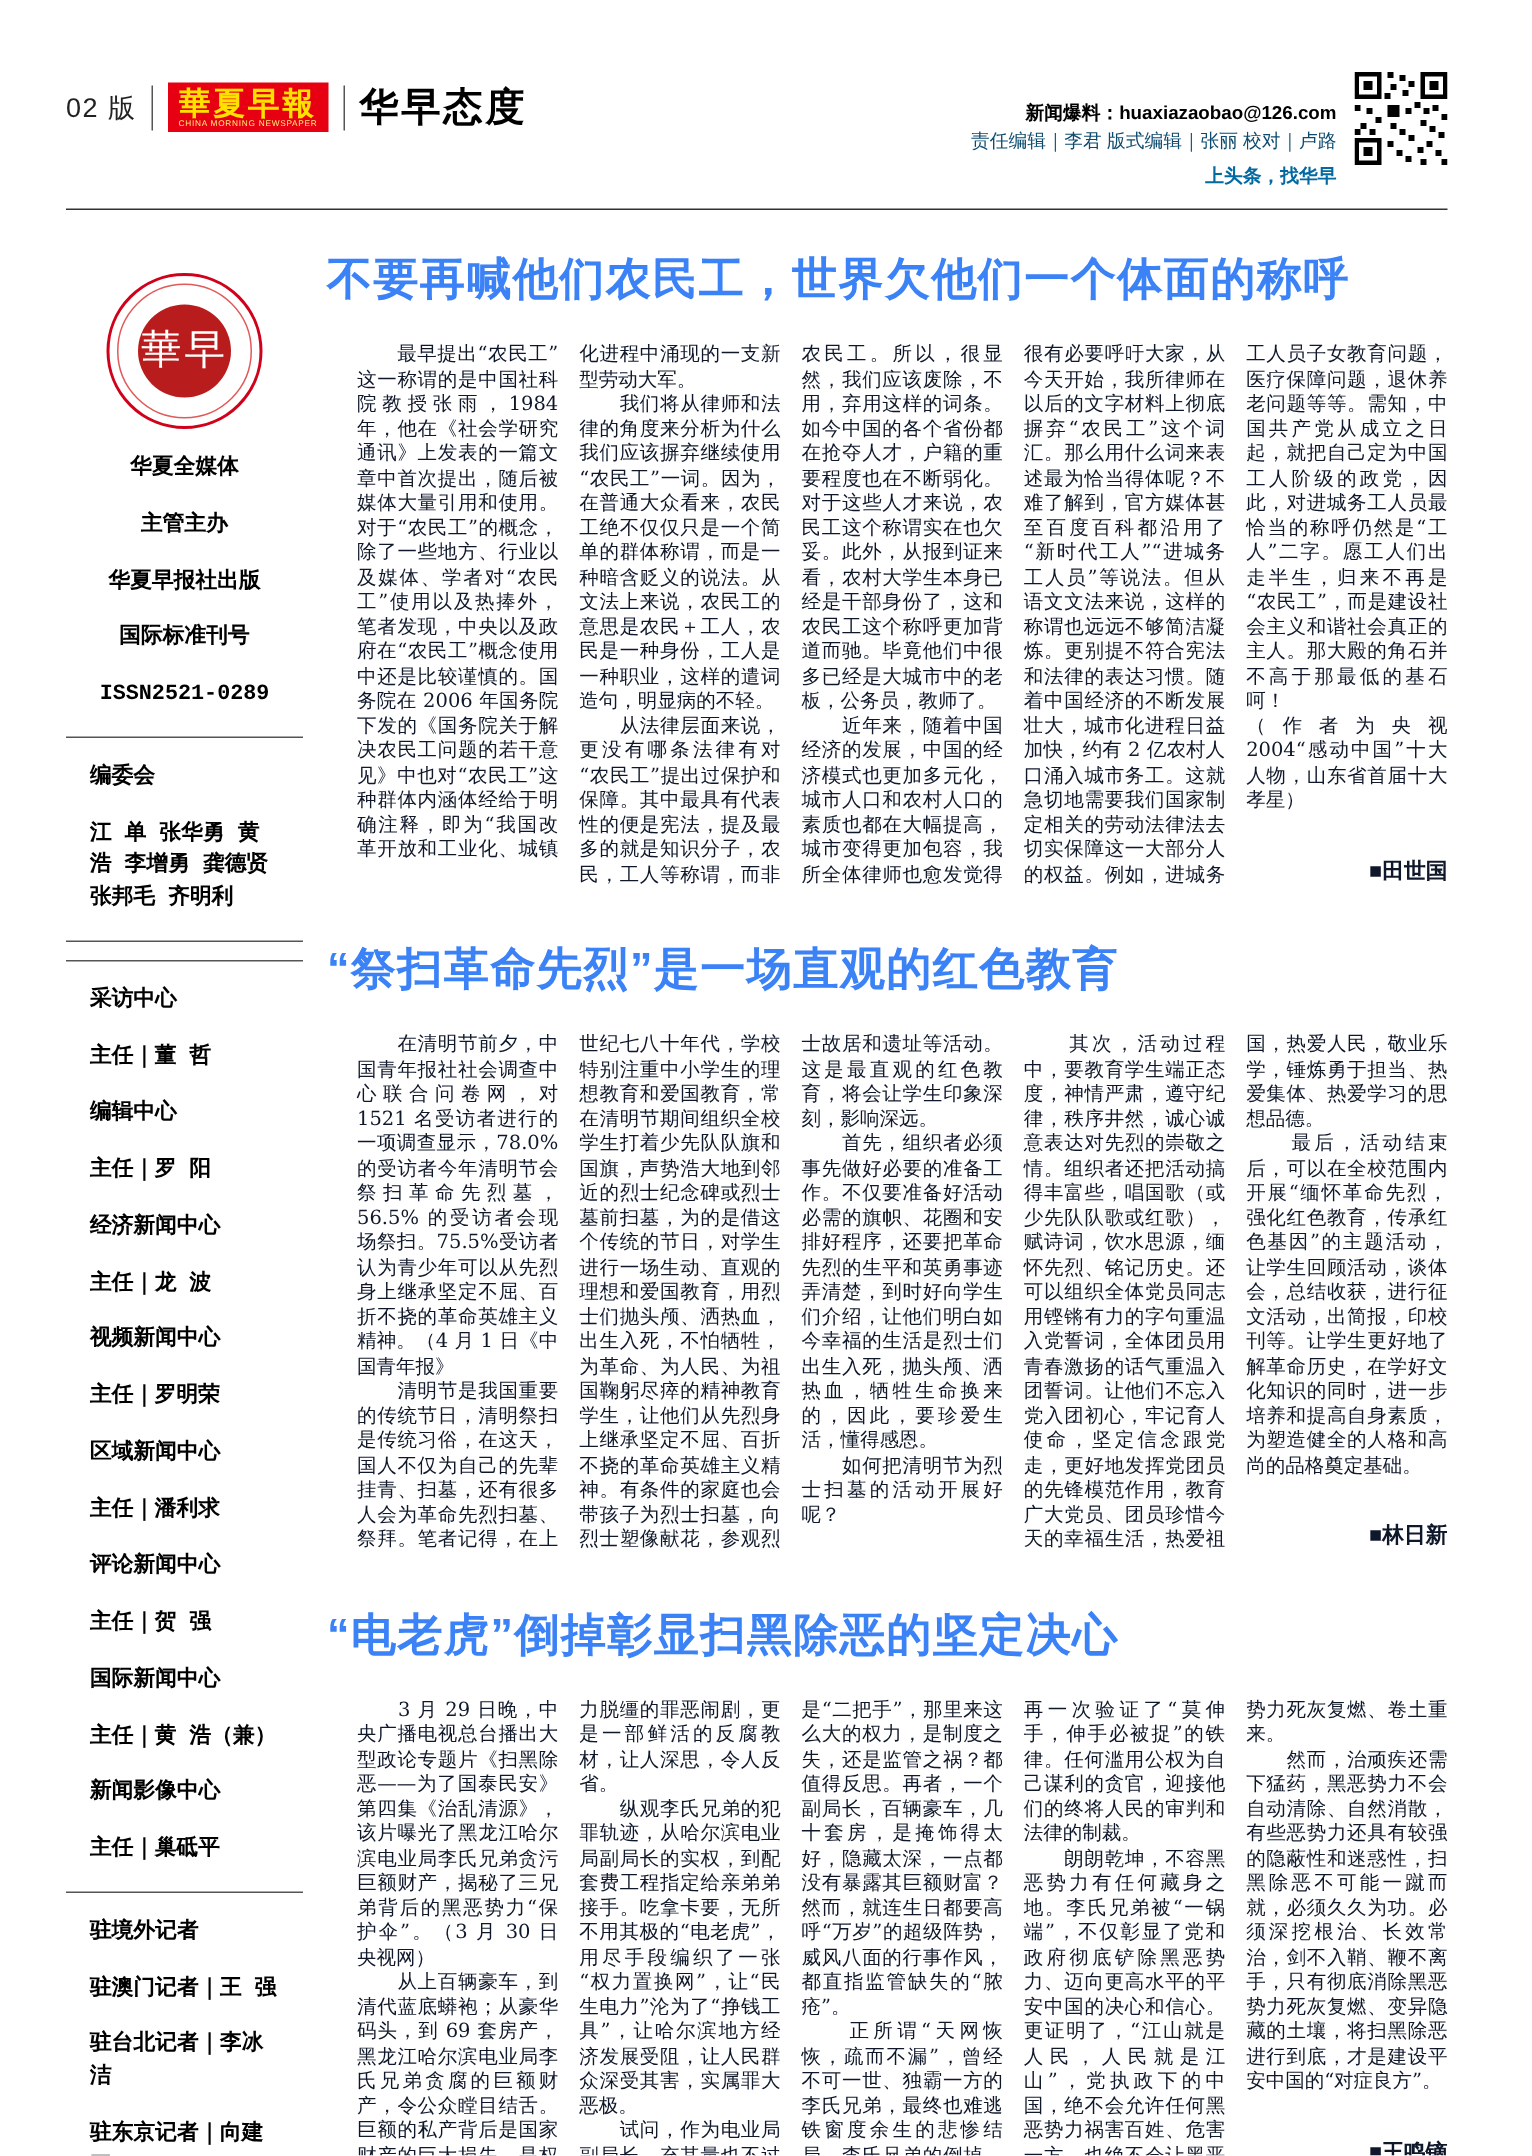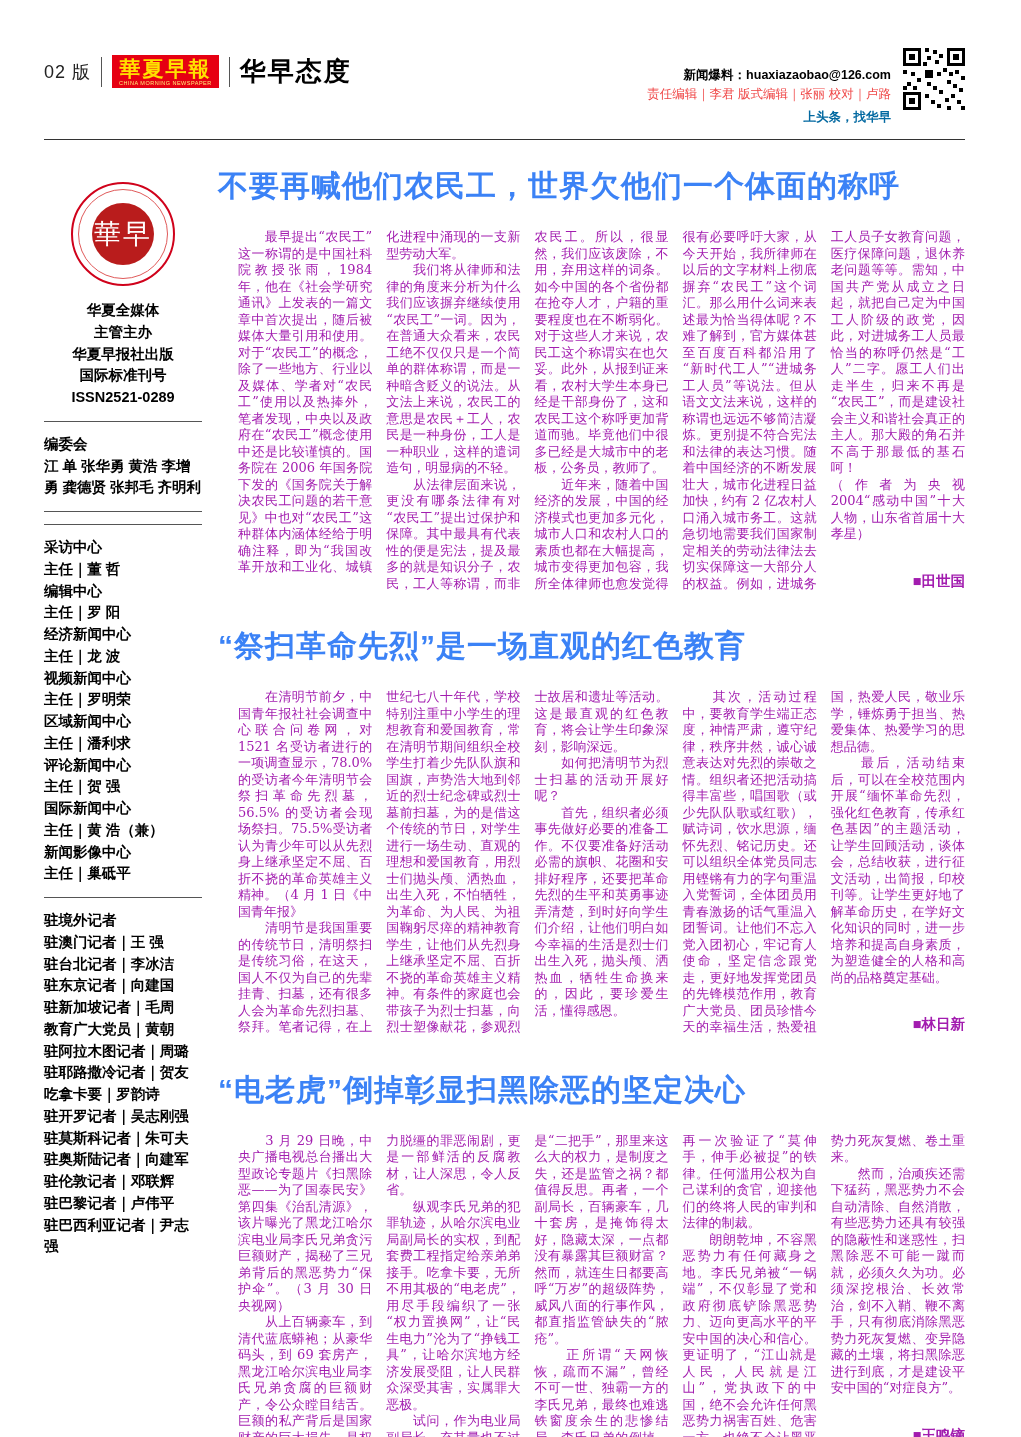--- a/index.html
+++ b/index.html
@@ -13,46 +13,46 @@
   .mh-left{display:flex;align-items:center;gap:10px;padding-top:6px;}
   .page-no{font-size:18px;color:#222;letter-spacing:1px;}
   .vbar{width:1px;height:30px;background:#555;}
   .logo-box{background:#e60012;color:#ffe100;text-align:center;padding:3px 7px 2px;line-height:1;}
   .logo-text{font-family:"DejaVu Serif",serif;font-weight:bold;font-size:21px;letter-spacing:2px;}
   .logo-sub{font-size:5.5px;letter-spacing:.5px;margin-top:2px;color:#ffe97a;}
   .section-title{font-size:26px;font-weight:bold;letter-spacing:2px;color:#000;}
   .mh-right{display:flex;align-items:flex-start;gap:12px;}
   .mh-lines{text-align:right;font-size:12.5px;line-height:1.55;padding-top:18px;}
   .tipline{font-weight:bold;color:#000;}
-  .editors{color:#ef4444;}
+  .editors{color:#0c4a6e;}
   .slogan{color:#0369a1;font-weight:bold;margin-top:3px;}
   .qr{flex:none;}
   .head-rule{border:0;border-top:1.5px solid #333;margin:12px 0 16px;}
   
   .content{display:flex;gap:16px;}
   .sidebar{width:158px;flex:none;font-weight:bold;font-size:14.5px;line-height:1.5;color:#000;}
-  .sidebar p{margin:0;}
+  .sidebar p{margin:16px;font-family:Liberation Mono, monospace;}
   .sb-center{text-align:center;}
   .sb-rule{border:0;border-top:1px solid #555;margin:12px 0;}
   .sb-title{font-weight:bold;margin:0 0 2px;}
   
   .seal{width:100px;height:100px;border:2px solid #d0021b;border-radius:50%;
         margin:26px auto 14px;display:flex;align-items:center;justify-content:center;position:relative;}
   .seal::before{content:"";position:absolute;inset:5px;border:1px solid #e05a5a;border-radius:50%;}
   .seal-inner{width:62px;height:62px;border-radius:50%;background:#b91c1c;color:#fff;
         display:flex;align-items:center;justify-content:center;
         font-family:"DejaVu Serif",serif;font-weight:normal;font-size:27px;letter-spacing:2px;}
   
   .articles{flex:1;min-width:0;}
   .article{margin-top:10px;}
   .article + .article{margin-top:34px;}
   .article-title{font-size:30px;font-weight:bold;margin:0 0 22px;letter-spacing:1px;color:#3b82f6;
                  font-family:"Liberation Sans",sans-serif;}
   .cols{column-count:5;column-gap:14px;text-align:justify;
-        font-family:"DejaVu Serif",serif;font-size:13px;line-height:16.5px;color:#a21caf;margin-left:20px;}
+        font-family:"DejaVu Serif",serif;font-size:13px;line-height:16.5px;color:#0f172a;margin-left:20px;}
   .para{margin:0;}
   .sig{text-align:right;font-weight:bold;font-family:"Liberation Sans",sans-serif;
        font-size:14.5px;margin:30px 0 0;break-inside:avoid;}
 </style>
 </head>
 <body>
 
 <div class="page">
 
   <header class="masthead">
@@ -195,22 +195,22 @@
             <p class="para">（作者为央视 2004“感动中国”十大人物，山东省首届十大孝星）</p>
             <p class="sig">■田世国</p>
         </div>
       </article>
 
       <article class="article">
         <h1 class="article-title">“祭扫革命先烈”是一场直观的红色教育</h1>
         <div class="cols">
           <p class="para">　　在清明节前夕，中国青年报社社会调查中心联合问卷网，对 1521 名受访者进行的一项调查显示，78.0% 的受访者今年清明节会祭扫革命先烈墓，56.5% 的受访者会现场祭扫。75.5%受访者认为青少年可以从先烈身上继承坚定不屈、百折不挠的革命英雄主义精神。（4 月 1 日《中国青年报》</p>
             <p class="para">　　清明节是我国重要的传统节日，清明祭扫是传统习俗，在这天，国人不仅为自己的先辈挂青、扫墓，还有很多人会为革命先烈扫墓、祭拜。笔者记得，在上世纪七八十年代，学校特别注重中小学生的理想教育和爱国教育，常在清明节期间组织全校学生打着少先队队旗和国旗，声势浩大地到邻近的烈士纪念碑或烈士墓前扫墓，为的是借这个传统的节日，对学生进行一场生动、直观的理想和爱国教育，用烈士们抛头颅、洒热血，出生入死，不怕牺牲，为革命、为人民、为祖国鞠躬尽瘁的精神教育学生，让他们从先烈身上继承坚定不屈、百折不挠的革命英雄主义精神。有条件的家庭也会带孩子为烈士扫墓，向烈士塑像献花，参观烈士故居和遗址等活动。这是最直观的红色教育，将会让学生印象深刻，影响深远。</p>
+            <p class="para">　　首先，组织者必须事先做好必要的准备工作。不仅要准备好活动必需的旗帜、花圈和安排好程序，还要把革命先烈的生平和英勇事迹弄清楚，到时好向学生们介绍，让他们明白如今幸福的生活是烈士们出生入死，抛头颅、洒热血，牺牲生命换来的，因此，要珍爱生活，懂得感恩。</p>
             <p class="para">　　如何把清明节为烈士扫墓的活动开展好呢？</p>
-            <p class="para">　　首先，组织者必须事先做好必要的准备工作。不仅要准备好活动必需的旗帜、花圈和安排好程序，还要把革命先烈的生平和英勇事迹弄清楚，到时好向学生们介绍，让他们明白如今幸福的生活是烈士们出生入死，抛头颅、洒热血，牺牲生命换来的，因此，要珍爱生活，懂得感恩。</p>
             <p class="para">　　其次，活动过程中，要教育学生端正态度，神情严肃，遵守纪律，秩序井然，诚心诚意表达对先烈的崇敬之情。组织者还把活动搞得丰富些，唱国歌（或少先队队歌或红歌），赋诗词，饮水思源，缅怀先烈、铭记历史。还可以组织全体党员同志用铿锵有力的字句重温入党誓词，全体团员用青春激扬的话气重温入团誓词。让他们不忘入党入团初心，牢记育人使命，坚定信念跟党走，更好地发挥党团员的先锋模范作用，教育广大党员、团员珍惜今天的幸福生活，热爱祖国，热爱人民，敬业乐学，锤炼勇于担当、热爱集体、热爱学习的思想品德。</p>
             <p class="para">　　最后，活动结束后，可以在全校范围内开展“缅怀革命先烈，强化红色教育，传承红色基因”的主题活动，让学生回顾活动，谈体会，总结收获，进行征文活动，出简报，印校刊等。让学生更好地了解革命历史，在学好文化知识的同时，进一步培养和提高自身素质，为塑造健全的人格和高尚的品格奠定基础。</p>
             <p class="sig">■林日新</p>
         </div>
       </article>
 
       <article class="article">
         <h1 class="article-title">“电老虎”倒掉彰显扫黑除恶的坚定决心</h1>
         <div class="cols">
           <p class="para">　　3 月 29 日晚，中央广播电视总台播出大型政论专题片《扫黑除恶——为了国泰民安》第四集《治乱清源》，该片曝光了黑龙江哈尔滨电业局李氏兄弟贪污巨额财产，揭秘了三兄弟背后的黑恶势力“保护伞”。（3 月 30 日 央视网）</p>

